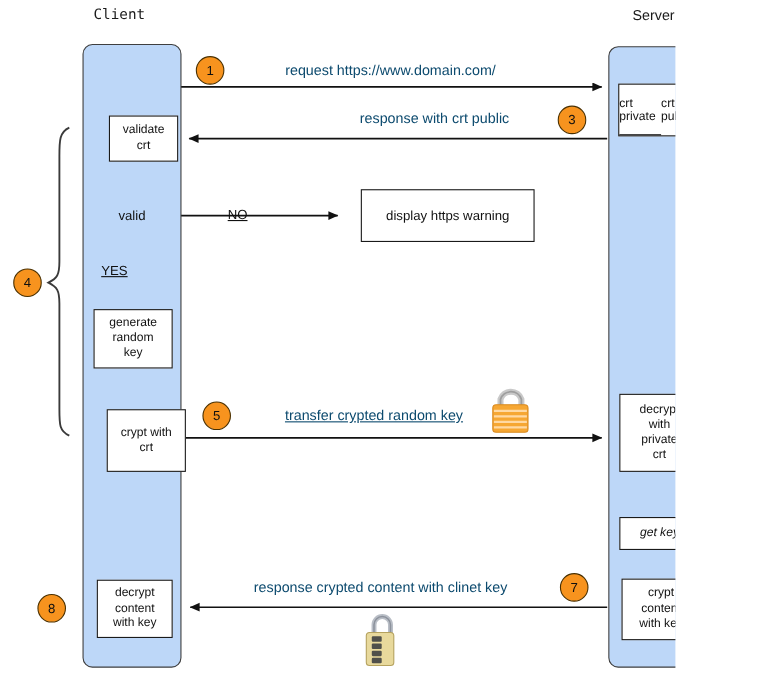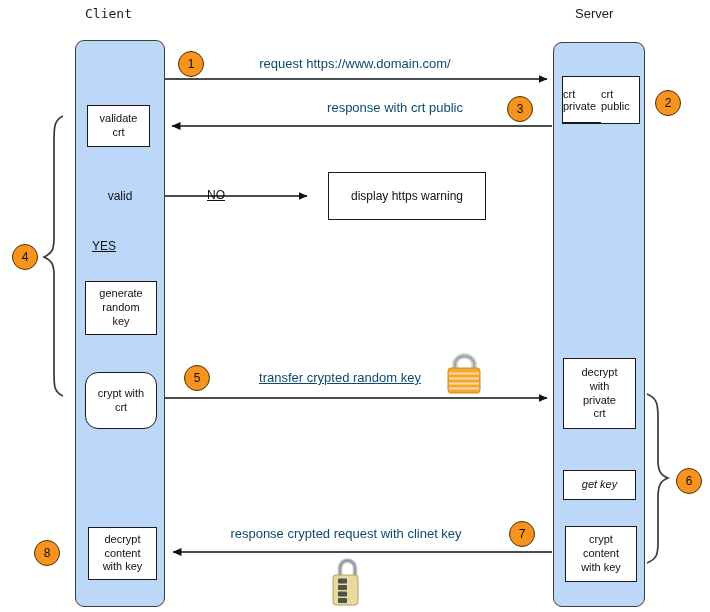--- a/index.html
+++ b/index.html
@@ -1,16 +1,16 @@
 <!DOCTYPE html>
 <html><head>
 <meta charset="utf-8">
 <style>
   html,body{margin:0;padding:0;background:#fff;}
-  #stage{position:relative;width:710px;height:612px;background:#ffffff;overflow:hidden;
+  #stage{position:relative;width:614px;height:612px;background:#ffffff;overflow:hidden;
          font-family:"Liberation Sans",sans-serif;color:#111;}
   #bg-svg{position:absolute;left:0;top:0;width:710px;height:612px;}
   .lane{position:absolute;background:#bdd7f8;border:1.6px solid #3f3f3f;border-radius:9px;}
   .lane-title{position:absolute;font-size:13px;color:#1a1a1a;}
   .mono{font-family:"DejaVu Sans Mono",monospace;}
   .node{position:absolute;background:#ffffff;border:1.2px solid #1a1a1a;
         display:flex;align-items:center;justify-content:center;text-align:center;
         font-size:11px;line-height:1.25;white-space:pre-line;}
   .node-plain{border:none;background:transparent;}
   .crt-table{position:absolute;background:#ffffff;border:1.2px solid #1a1a1a;
@@ -71,27 +71,27 @@
       <rect x="338" y="598" width="9" height="5" rx="1" fill="#50504a"></rect>
     </g>
   </svg>
 
   <div class="lane-title mono" style="left:85px;top:6px;">Client</div>
   <div class="lane-title" style="left:575px;top:6px;">Server</div>
 
   <div class="lane" style="left:75px;top:40px;width:88px;height:565px;"></div>
   <div class="lane" style="left:553px;top:42px;width:90px;height:563px;"></div>
 
-  <div class="node" style="left:87px;top:105px;width:61px;height:40px;">validate
+  <div class="node" style="left:99px;top:105px;width:61px;height:40px;">validate
 crt</div>
   <div class="node node-plain" style="left:88px;top:172px;width:64px;height:48px;font-size:12px;">valid</div>
   <div class="node" style="left:85px;top:281px;width:70px;height:52px;">generate
 random
 key</div>
-  <div class="node" style="left:85px;top:372px;width:70px;height:55px;border-radius:13px;">crypt with
+  <div class="node" style="left:97px;top:372px;width:70px;height:55px;">crypt with
 crt</div>
   <div class="node" style="left:88px;top:527px;width:67px;height:51px;">decrypt
 content
 with key</div>
 
   <div class="node" style="left:312px;top:172px;width:156px;height:46px;font-size:12px;margin-left:16px;">display https warning</div>
 
   <div class="crt-table" style="left:562px;top:76px;width:76px;height:46px;">
     <div class="crt-row">crt private</div>
     <div class="crt-row">crt public</div>
@@ -104,21 +104,21 @@
   <div class="node" style="left:565px;top:526px;width:70px;height:54px;">crypt
 content
 with key</div>
 
   <div class="flow-label" style="left:207px;top:188px;">NO</div>
   <div class="flow-label" style="left:92px;top:239px;">YES</div>
 
   <div class="msg" style="left:195px;top:56px;width:320px;">request https://www.domain.com/</div>
   <div class="msg" style="left:240px;top:100px;width:310px;">response with crt public</div>
   <div class="msg" style="left:185px;top:370px;width:310px;text-decoration:underline;">transfer crypted random key</div>
-  <div class="msg" style="left:190px;top:526px;width:312px;">response crypted request with clinet key</div>
+  <div class="msg" style="left:190px;top:526px;width:312px;">response crypted content with clinet key</div>
 
   <div class="step" style="left:178px;top:51px;">1</div>
   <div class="step" style="left:655px;top:90px;">2</div>
   <div class="step" style="left:507px;top:96px;">3</div>
   <div class="step" style="left:12px;top:244px;">4</div>
   <div class="step" style="left:184px;top:365px;">5</div>
   <div class="step" style="left:676px;top:468px;">6</div>
   <div class="step" style="left:509px;top:521px;">7</div>
   <div class="step" style="left:34px;top:540px;">8</div>
 

